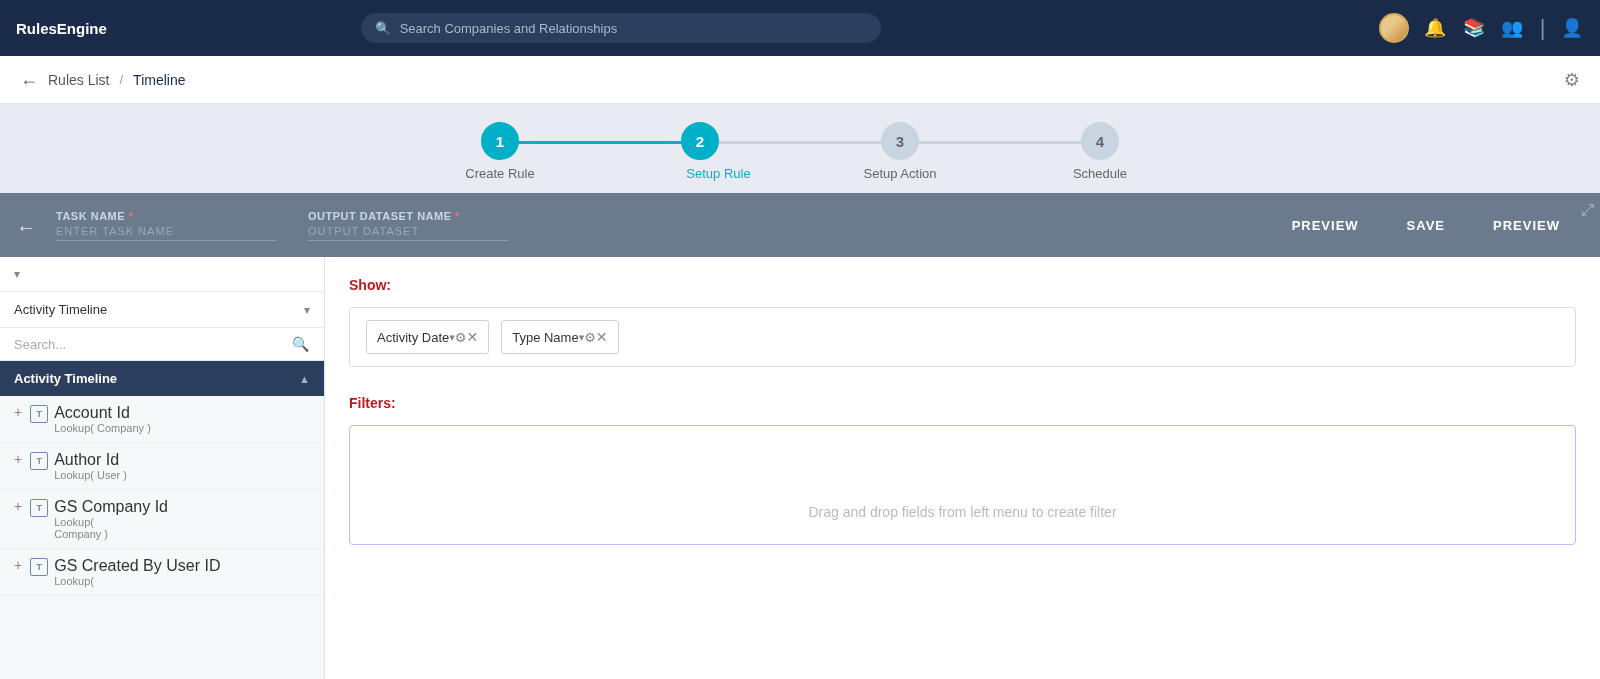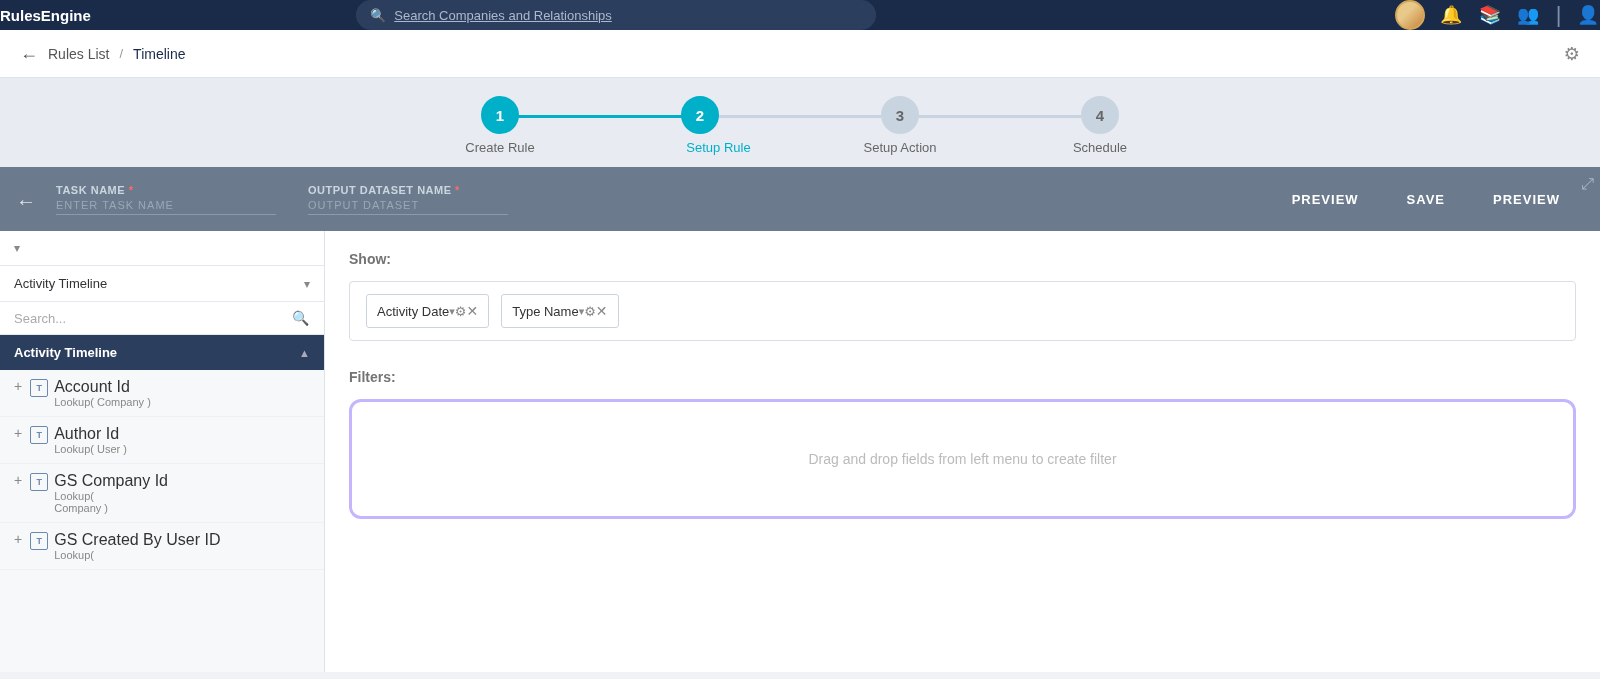--- a/index.html
+++ b/index.html
@@ -1,24 +1,24 @@
 <!DOCTYPE html>
 <html><head>
   <meta charset="utf-8">
   <style>
     * { box-sizing: border-box; margin: 0; padding: 0; }
     body { font-family: 'Segoe UI', Arial, sans-serif; background: #f0f2f5; font-size: 13px; color: #333; }
 
     
     .top-nav {
       background: #1a2b4a;
-      height: 30px;
-      display: flex;
-      align-items: center;
-      padding: 0 0;
+      height: 56px;
+      display: flex;
+      align-items: center;
+      padding: 0 16px;
       color: white;
       gap: 12px;
     }
     .top-nav .app-title {
       font-size: 15px;
       font-weight: 600;
       color: white;
       flex: 0 0 auto;
     }
     .top-nav .search-bar {
@@ -33,21 +33,20 @@
       height: 30px;
       gap: 8px;
     }
     .top-nav .search-bar input {
       background: transparent;
       border: none;
       outline: none;
       color: #adb8cc;
       font-size: 13px;
       width: 100%;
-      text-decoration: underline;
     }
     .top-nav .search-bar input::placeholder { color: #adb8cc; }
     .top-nav .nav-icons {
       display: flex;
       align-items: center;
       gap: 16px;
       margin-left: auto;
     }
     .top-nav .nav-icons span {
       color: #adb8cc;
@@ -288,21 +287,21 @@
       flex: 1;
       background: white;
       display: flex;
       flex-direction: column;
       overflow-y: auto;
       padding: 20px 24px;
     }
     .section-title {
       font-size: 14px;
       font-weight: 600;
-      color: #737373;
+      color: #b91c1c;
       margin-bottom: 14px;
     }
     .show-section { margin-bottom: 28px; }
     .show-fields {
       border: 1px solid #d8dde8;
       border-radius: 4px;
       padding: 12px 16px;
       display: flex;
       flex-wrap: wrap;
       gap: 12px;
@@ -317,25 +316,25 @@
       padding: 4px 10px;
       height: 34px;
     }
     .field-tag .tag-label { font-size: 13px; color: #333; }
     .field-tag .tag-arrow { color: #888; font-size: 11px; cursor: pointer; }
     .field-tag .tag-gear { color: #888; font-size: 13px; cursor: pointer; }
     .field-tag .tag-close { color: #888; font-size: 14px; cursor: pointer; }
 
     .filters-section {}
     .filters-box {
-      border: 3px solid #c4b5fd;
-      border-radius: 12px;
+      border: 1px solid #c4b5fd;
+      border-radius: 4px;
       min-height: 120px;
       display: flex;
-      align-items: center;
+      align-items: flex-end;
       justify-content: center;
       padding: 24px;
     }
     .filters-placeholder {
       color: #bbb;
       font-size: 14px;
     }
   </style>
 </head>
 <body>

